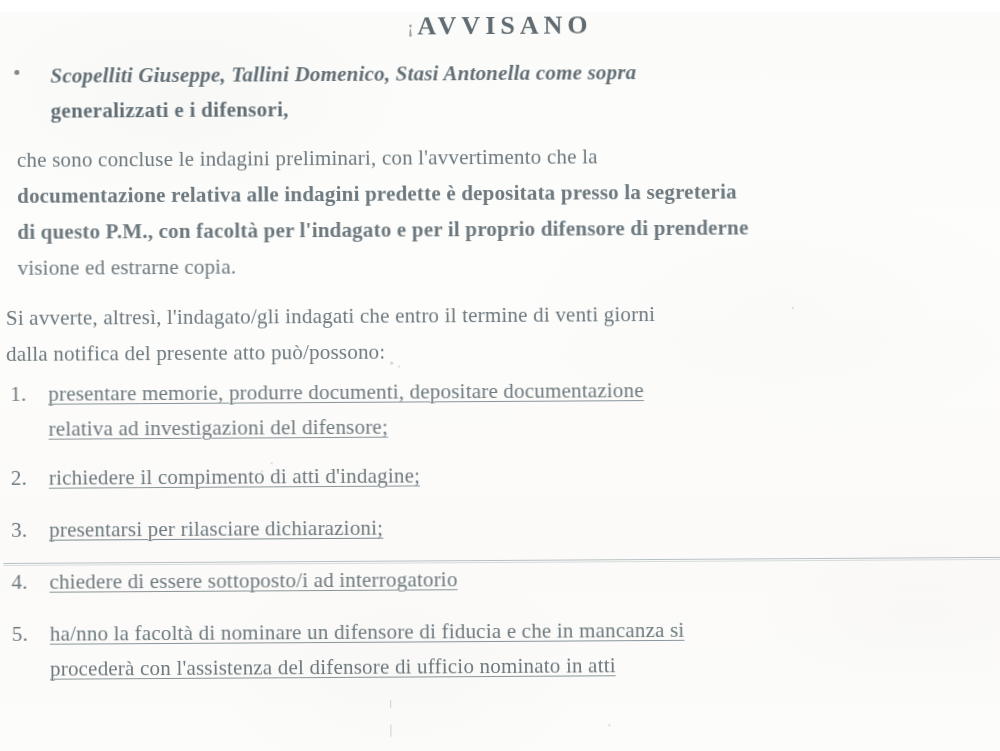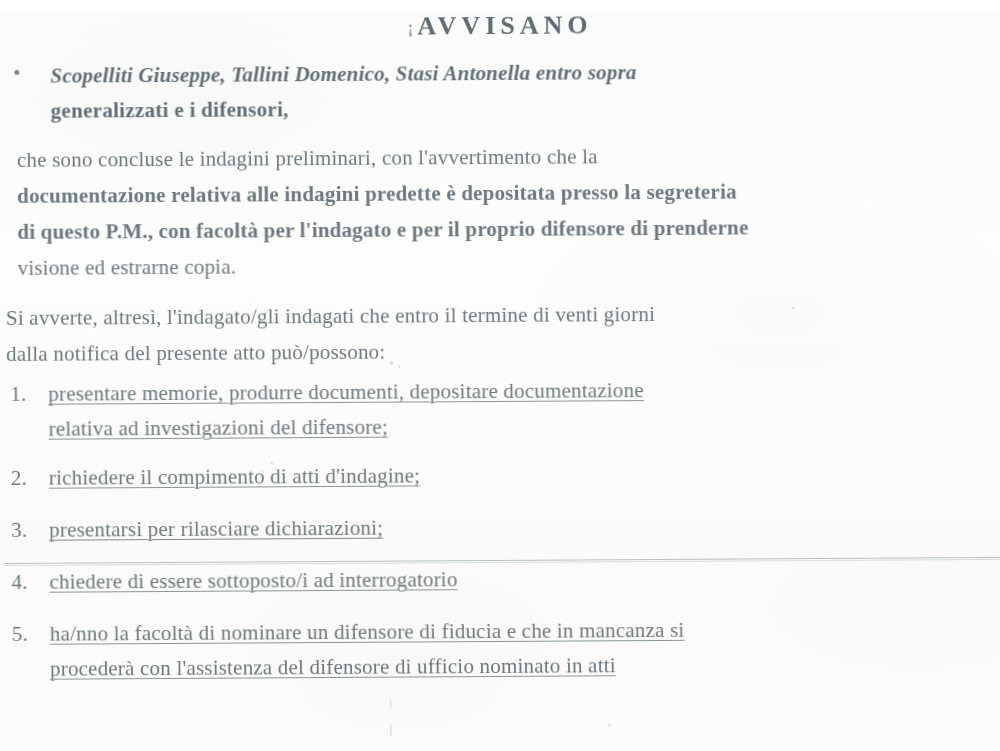--- a/index.html
+++ b/index.html
@@ -219,21 +219,21 @@
 
   <div id="content">
 
     <div class="heading">
       <span class="lead-mark">¡</span><span>AVVISANO</span>
     </div>
 
     <div class="bullet-block">
       <span class="bullet-dot"></span>
       <div class="bullet-text">
-        <span class="names">Scopelliti Giuseppe, Tallini Domenico, Stasi Antonella</span><span> entro sopra</span>
+        <span class="names">Scopelliti Giuseppe, Tallini Domenico, Stasi Antonella</span><span> come sopra</span>
         <span class="second-line">generalizzati e i difensori,</span>
       </div>
     </div>
 
     <div class="para p1">
       <span class="l1">che sono concluse le indagini preliminari, con l'avvertimento che la</span>
       <span class="l2">documentazione relativa alle indagini predette è depositata presso la segreteria</span>
       <span class="l3">di questo P.M., con facoltà per l'indagato e per il proprio difensore di prenderne</span>
       <span class="l4">visione ed estrarne copia.</span>
     </div>

